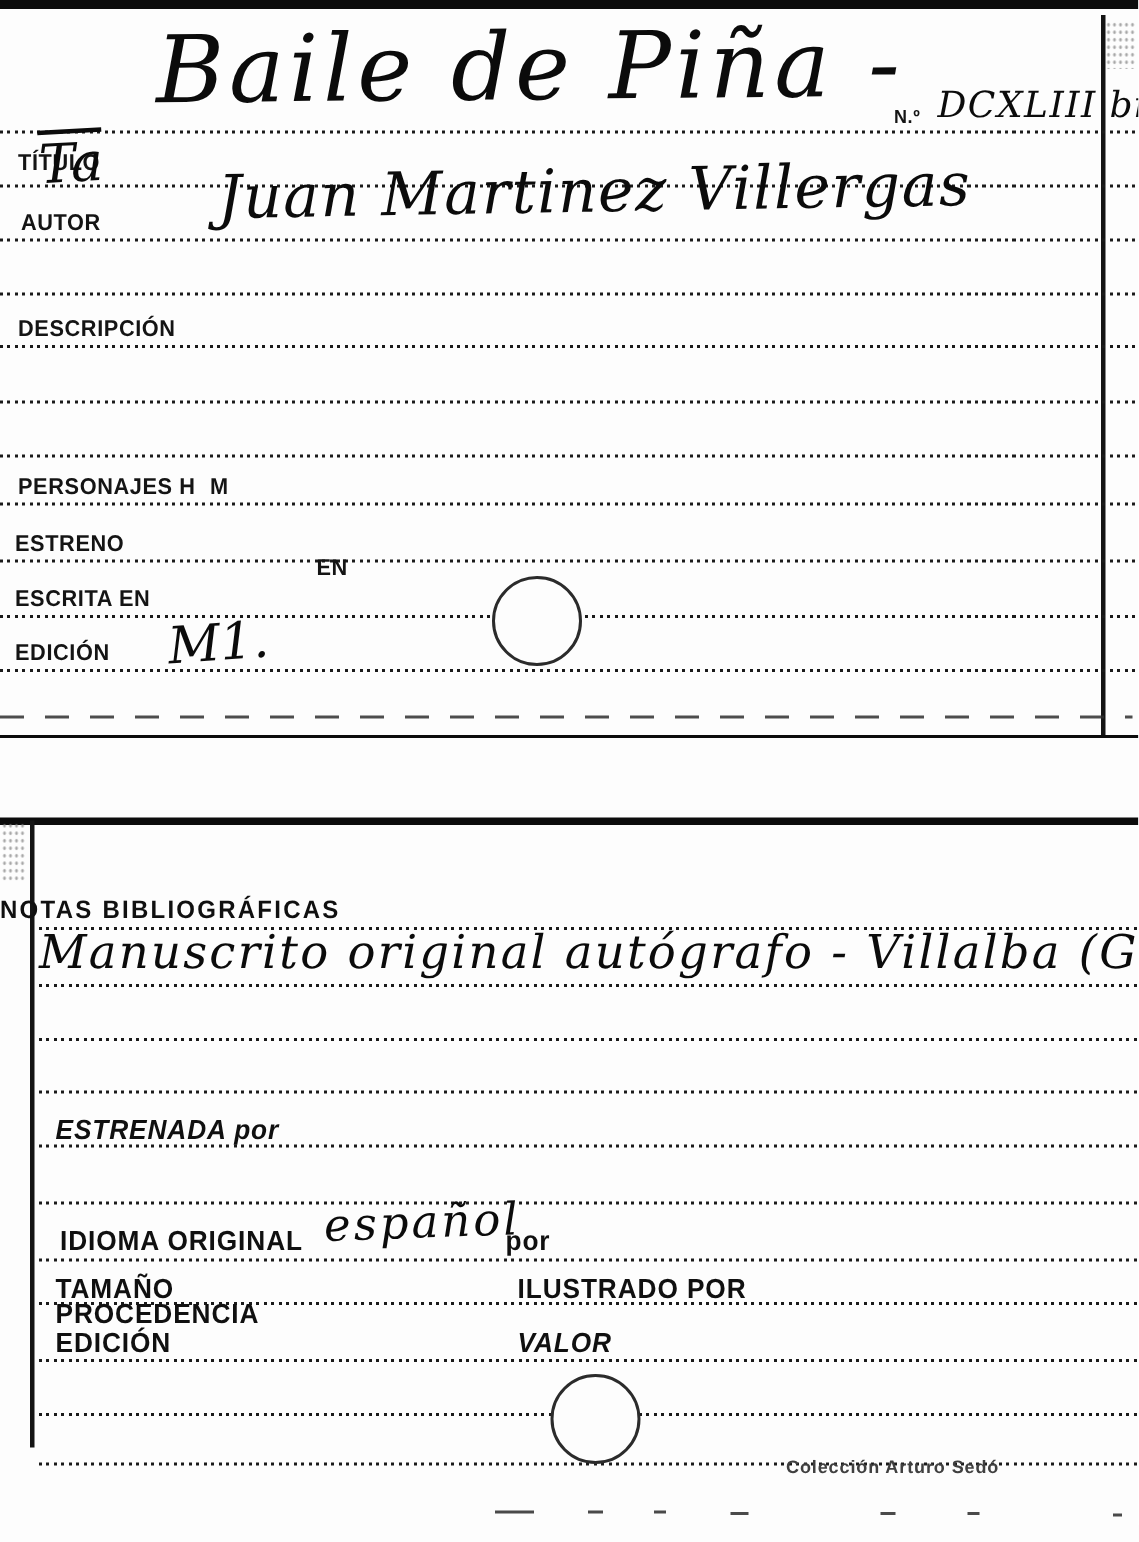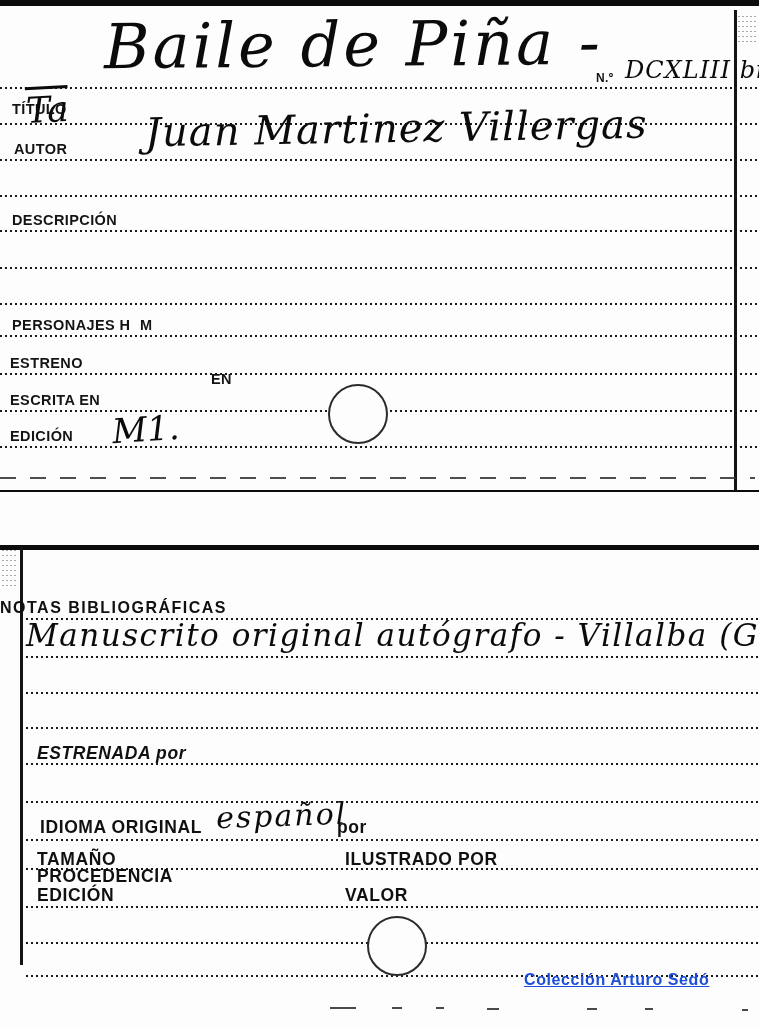--- a/index.html
+++ b/index.html
@@ -63,25 +63,24 @@
   }
   .rough{
     position:absolute;height:2px;
     background-image:repeating-linear-gradient(90deg,#2e2e2e 0 16px,transparent 16px 30px);
     opacity:.85;
   }
   .noise-dash{position:absolute;height:2px;background:#4a4a4a;}
   .stamp{
     position:absolute;
     font-weight:700;
-    font-size:16px;
+    font-size:12px;
     letter-spacing:.6px;
-    color:#1d4ed8;
+    color:#404040;
     white-space:nowrap;
-    text-decoration:underline;
   }
 </style>
 </head>
 <body>
 
 <div class="page">
 
   <div class="border-h" style="left:0;top:8;width:759px;height:6px;"></div>
   <div class="border-v" style="left:734px;top:10px;width:3px;height:480px;"></div>
   <div class="smudge" style="left:737px;top:14px;width:20px;height:32px;"></div>
@@ -139,21 +138,21 @@
 
   <span class="hw" style="left:26px;top:620px;font-size:31px;letter-spacing:1.5px;">Manuscrito original autógrafo - Villalba (Ga-</span>
 
   <span class="lbl2" style="left:37px;top:745px;font-style:italic;">ESTRENADA por</span>
   <span class="lbl2" style="left:40px;top:819px;">IDIOMA ORIGINAL</span>
   <span class="hw" style="left:216px;top:801px;font-size:30px;letter-spacing:2px;transform:rotate(-2deg);">español</span>
   <span class="lbl2" style="left:337px;top:819px;text-transform:none;">por</span>
   <span class="lbl2" style="left:37px;top:851px;">TAMAÑO</span>
   <span class="lbl2" style="left:345px;top:851px;">ILUSTRADO POR</span>
   <span class="lbl2" style="left:37px;top:887px;">EDICIÓN</span>
-  <span class="lbl2" style="left:345px;top:887px;">VALOR</span>
+  <span class="lbl2" style="left:345px;top:887px;font-style:italic;">VALOR</span>
   <span class="lbl2" style="left:37px;top:868px;">PROCEDENCIA</span>
 
   <div class="hole" style="left:367px;top:916px;width:56px;height:56px;"></div>
 
   <span class="stamp" style="left:524px;top:971px;">Colección Arturo Sedó</span>
 
   <div class="noise-dash" style="left:330px;top:1007px;width:26px;"></div>
   <div class="noise-dash" style="left:392px;top:1007px;width:10px;"></div>
   <div class="noise-dash" style="left:436px;top:1007px;width:8px;"></div>
   <div class="noise-dash" style="left:487px;top:1008px;width:12px;"></div>

